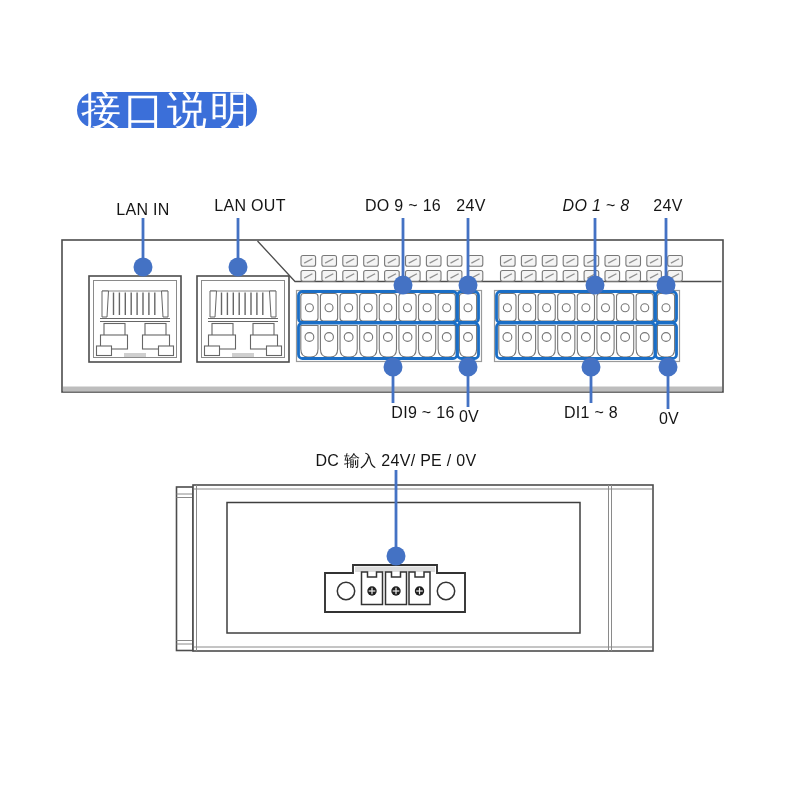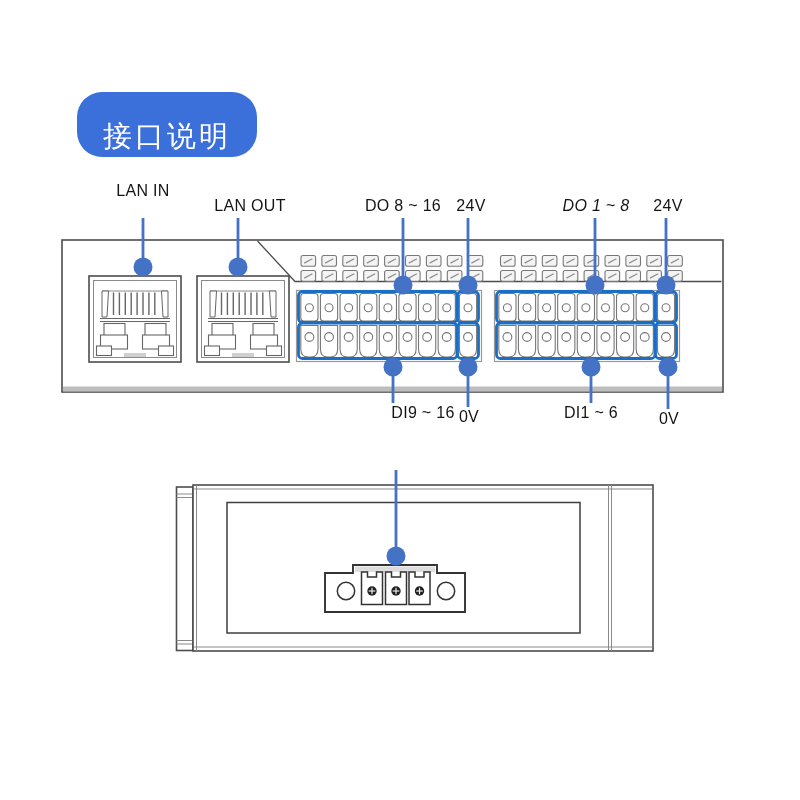--- a/index.html
+++ b/index.html
@@ -1,24 +1,24 @@
 <!DOCTYPE html>
 <html style="--badge-bg: #3B6FD9; --callout: #4472C4; --hl: #1A6EC6;"><head>
 <meta charset="utf-8">
 <style>
   html,body{margin:0;padding:0;background:#ffffff;}
   #canvas{position:relative;width:800px;height:800px;background:#fff;overflow:hidden;
           font-family:"Liberation Sans","DejaVu Sans",sans-serif;}
   #art{position:absolute;left:0;top:0;}
   .lbl{position:absolute;transform:translateX(-50%);white-space:nowrap;
        font-size:16px;color:#151515;letter-spacing:0.3px;}
-  .badge{position:absolute;left:77px;top:92px;width:180px;height:65px;
+  .badge{position:absolute;left:77px;top:92px;width:180px;height:36px;
          background:var(--badge-bg,#3B6FD9);border-radius:25px;color:#fff;
-         display:flex;align-items:flex-end;justify-content:center;
-         font-size:29px;letter-spacing:3px;}
+         display:flex;align-items:center;justify-content:center;
+         font-size:40px;letter-spacing:3px;}
   
   .edge{fill:#ffffff;stroke:#4d4d4d;stroke-width:1.6;}
   .edge-thin{fill:none;stroke:#4d4d4d;stroke-width:1.3;}
   .edge-lt{fill:none;stroke:#8a8a8a;stroke-width:1;}
   .housing{fill:#ffffff;stroke:#9a9a9a;stroke-width:1.2;}
   .term{fill:#ffffff;stroke:#777777;stroke-width:1.1;}
   .hl{fill:none;stroke:var(--hl,#1A6EC6);stroke-width:2.8;}
   .callout{stroke:var(--callout,#4472C4);stroke-width:2.8;}
   .dot{fill:var(--callout,#4472C4);}
   .vent{fill:#f4f4f4;stroke:#787878;stroke-width:1.1;}
@@ -316,25 +316,26 @@
         <circle cx="468" cy="367" r="9.5" class="dot"></circle>
         <line x1="591" y1="367" x2="591" y2="403" class="callout"></line>
         <circle cx="591" cy="367" r="9.5" class="dot"></circle>
         <line x1="668" y1="367" x2="668" y2="409" class="callout"></line>
         <circle cx="668" cy="367" r="9.5" class="dot"></circle>
         <line x1="396" y1="470" x2="396" y2="556" class="callout"></line>
         <circle cx="396" cy="556" r="9.5" class="dot"></circle>
       </g>
   </svg>
 
-  <div class="lbl" style="left:143px;top:182px;">LAN IN</div>
+  <div class="lbl" style="left:143px;top:201px;">LAN IN</div>
   <div class="lbl" style="left:250px;top:197px;">LAN OUT</div>
-  <div class="lbl" style="left:403px;top:197px;">DO 8 ~ 16</div>
+  <div class="lbl" style="left:403px;top:197px;">DO 9 ~ 16</div>
   <div class="lbl" style="left:471px;top:197px;">24V</div>
   <div class="lbl" style="left:596px;top:197px;font-style:italic;">DO 1 ~ 8</div>
   <div class="lbl" style="left:668px;top:197px;">24V</div>
 
   <div class="lbl" style="left:387px;top:404px;margin-left:36px;">DI9 ~ 16</div>
   <div class="lbl" style="left:469px;top:408px;">0V</div>
-  <div class="lbl" style="left:591px;top:404px;">DI1 ~ 6</div>
+  <div class="lbl" style="left:591px;top:404px;">DI1 ~ 8</div>
   <div class="lbl" style="left:669px;top:410px;">0V</div>
 
+  <div class="lbl" style="left:396px;top:451px;">DC 输入  24V/ PE / 0V</div>
 </div>
 
 </body></html>

